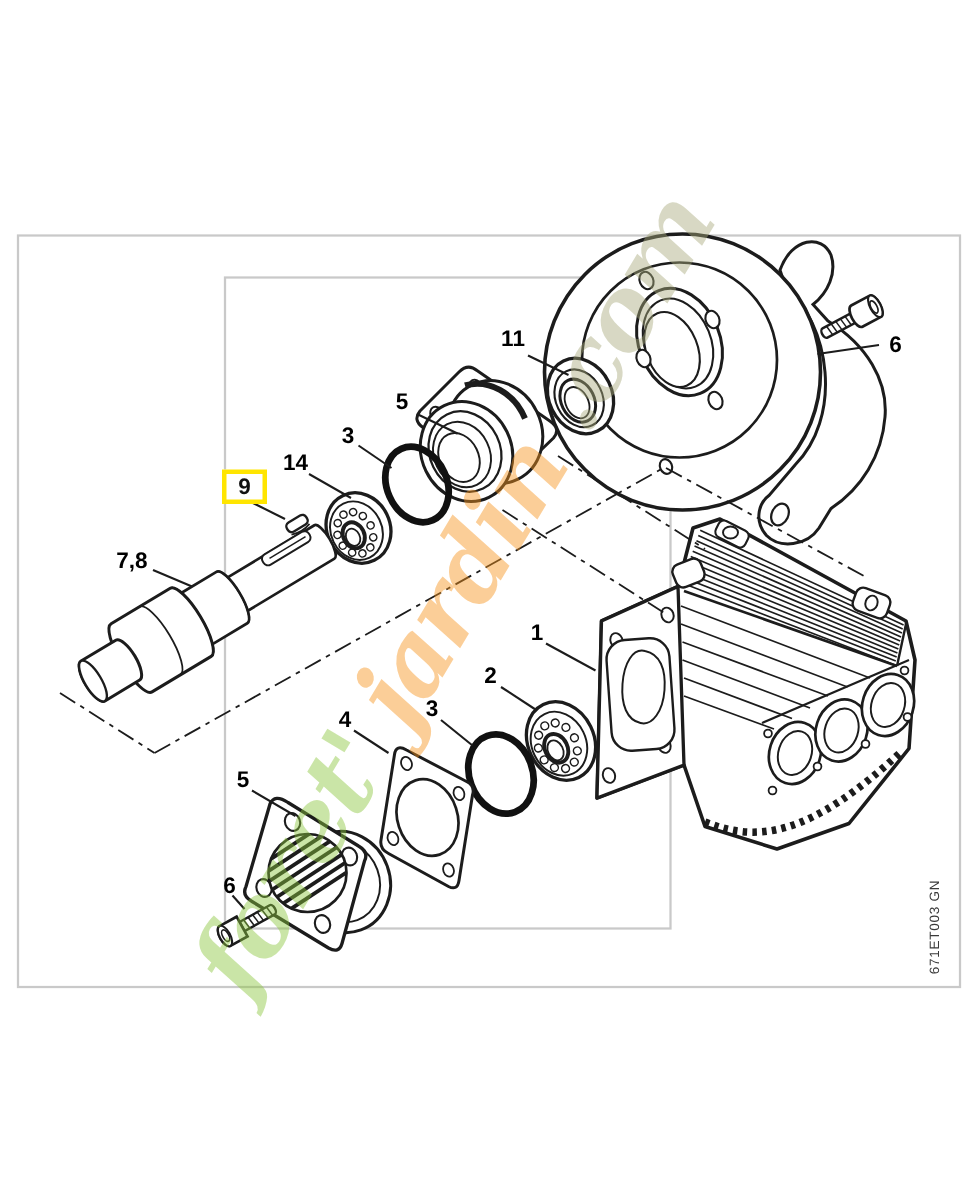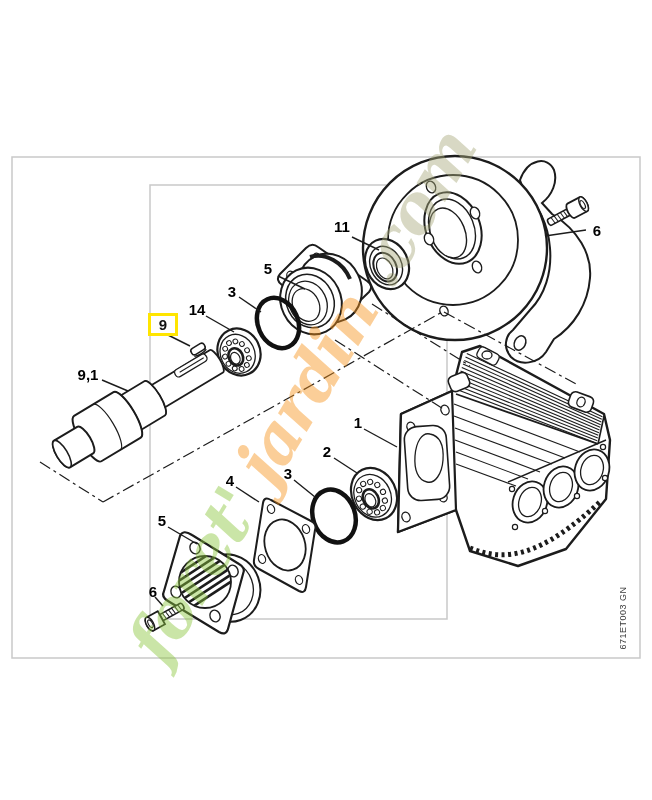--- a/index.html
+++ b/index.html
@@ -297,21 +297,21 @@
   </text>
 </svg>
 
 <div class="plabel" style="left:342px;top:226px">11</div>
 <div class="plabel" style="left:268px;top:268px">5</div>
 <div class="plabel" style="left:232px;top:291px">3</div>
 <div class="plabel" style="left:197px;top:309px">14</div>
 <div class="plabel-box" style="left:148px;top:313px;width:24px;height:17px">
   <span>9</span>
 </div>
-<div class="plabel" style="left:88px;top:374px">9,1</div>
+<div class="plabel" style="left:88px;top:374px">7,8</div>
 <div class="plabel" style="left:597px;top:230px">6</div>
 <div class="plabel" style="left:358px;top:422px">1</div>
 <div class="plabel" style="left:327px;top:451px">2</div>
 <div class="plabel" style="left:288px;top:473px">3</div>
 <div class="plabel" style="left:230px;top:480px">4</div>
 <div class="plabel" style="left:162px;top:520px">5</div>
 <div class="plabel" style="left:153px;top:591px">6</div>
 
 <div class="drawing-code" style="left:623px;top:618px">671ET003 GN</div>
 

